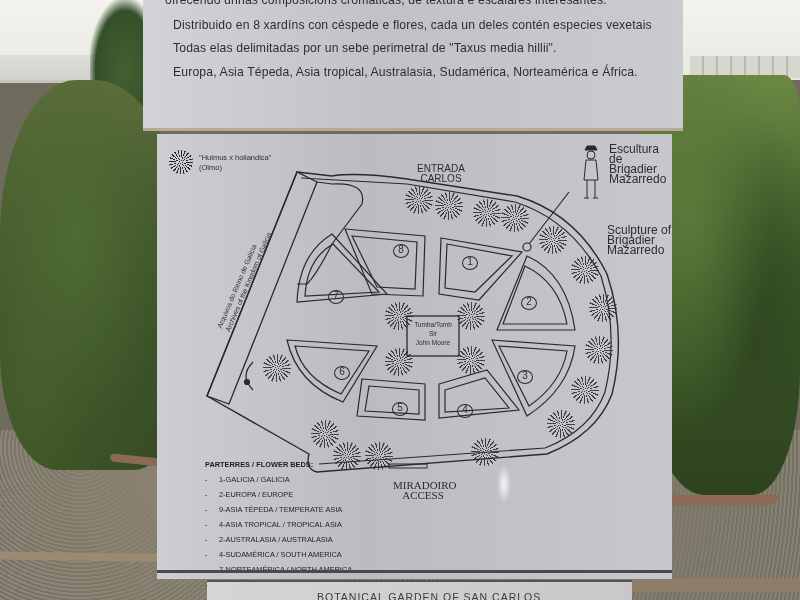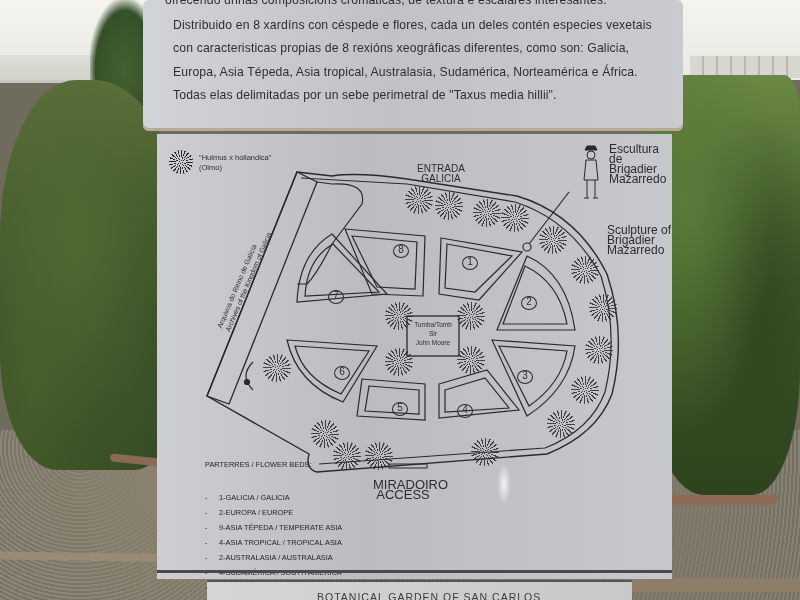--- a/index.html
+++ b/index.html
@@ -39,21 +39,21 @@
   .hose-r { position:absolute; left:640px; top:495px; width:140px; height:10px;
             background:#8d6a55; border-radius:0 0 40px 40px; }
   .edge-l { position:absolute; left:0; top:553px; width:210px; height:8px;
             background:#9a8a74; transform:rotate(0.8deg); }
   .edge-r { position:absolute; left:632px; top:578px; width:168px; height:14px;
             background:#8e7e68; }
 
   
   .sign-top { position:absolute; left:143px; top:0; width:540px; height:131px;
               background:linear-gradient(90deg,#d2d3d6 0%,#c1c2c6 45%,#cacbce 100%);
-              box-shadow:inset 0 -3px 0 #b8a99a;border-radius:6px; }
+              box-shadow:inset 0 -3px 0 #b8a99a; }
   .sign-top .text { position:absolute; left:22px; top:0; width:500px;
               font-size:12.2px; line-height:15.5px; color:#2e2e30; letter-spacing:.15px; }
   .sign-top .text .cut { margin-top:-7px; margin-bottom:9px; display:block; white-space:nowrap; }
   .sign-top .text p { margin:8px; }
 
   .sign-main { position:absolute; left:157px; top:134px; width:515px; height:445px;
                background:linear-gradient(90deg,#cdced2 0%,#bbbcc1 40%,#c7c8cc 100%); }
   .sign-bottom { position:absolute; left:207px; top:580px; width:425px; height:20px;
                  background:linear-gradient(90deg,#d5d5d6,#c8c8ca); border-top:2px solid #555; }
   .sign-bottom span { position:absolute; left:110px; top:9px; font-size:10.5px;
@@ -61,21 +61,21 @@
 
   .legend-tree { position:absolute; left:12px; top:16px; width:24px; height:24px; }
   .legend-tree-text { position:absolute; left:42px; top:19px; font-size:7.5px; line-height:10px; color:#2d2d2f; }
 
   .label { position:absolute; font-size:10px; color:#2d2d2f; text-align:center; line-height:10px; }
   .sculpture-text { position:absolute; font-size:12px; line-height:10px; color:#2d2d2f; }
 
   .map-svg { position:absolute; left:0; top:0; }
 
   .beds { position:absolute; left:48px; top:326px; font-size:7.4px; color:#1e1e20; }
-  .beds .title { margin-bottom:24px; }
+  .beds .title { margin-bottom:6px;font-weight:bold; }
   .beds .row { height:15px; display:flex; }
   .beds .row .dash { width:14px; }
   .divider { position:absolute; left:0; top:436px; width:515px; height:3px; background:#4a4a4c; }
   .glare { position:absolute; left:340px; top:330px; width:14px; height:40px;
            background:radial-gradient(ellipse,#f5f5f5 0%,transparent 70%); }
 </style>
 </head>
 <body>
 
 <div class="sky"></div>
@@ -87,23 +87,22 @@
 <div class="hedge-r"></div>
 <div class="hose-l"></div>
 <div class="hose-r"></div>
 <div class="edge-l"></div>
 <div class="edge-r"></div>
 
 <div class="sign-top">
   <div class="text">
     <span class="cut">ofrecendo unhas composicións cromáticas, de textura e escalares interesantes.</span>
     <p>Distribuido en 8 xardíns con céspede e flores, cada un deles contén especies vexetais</p>
-    <p>con caracteristicas propias de 8 rexións xeográficas diferentes, como son: Galicia,</p>
+    <p>Todas elas delimitadas por un sebe perimetral de "Taxus media hillii".</p>
     <p>Europa, Asia Tépeda, Asia tropical, Australasia, Sudamérica, Norteamérica e África.</p>
-    <p>Todas elas delimitadas por un sebe perimetral de "Taxus media hillii".</p>
   </div>
 </div>
 
 <div class="sign-main">
   <svg class="map-svg" width="515" height="445" viewBox="0 0 515 445" fill="none" stroke="#2a2a2c" stroke-width="1.2">
 
     <path d="M140 38 L175 42 Q200 38 250 45 L360 62 Q420 80 450 140 Q470 200 455 260 Q440 300 390 320 L160 338 Q148 335 152 320 L50 262 Z" stroke-width="1.4"></path>
     <path d="M144 44 L250 50 L358 68 Q414 86 444 142 Q462 200 448 258 Q434 296 388 314 L162 330"></path>
 
     <path d="M50 262 L140 38 L160 48 L72 270 Z" stroke-width="1.3"></path>
@@ -167,21 +166,21 @@
   <div style="position:absolute;left:300px;top:212px;width:28px;height:28px;border-radius:50%;background:repeating-conic-gradient(#2a2a2c 0 6deg,transparent 6deg 18deg);opacity:.85;"></div>
 
   <div class="legend-tree" style="border-radius:50%;background:repeating-conic-gradient(#2a2a2c 0 6deg,transparent 6deg 18deg);"></div>
   <div class="legend-tree-text">
     <div>"Hulmus x hollandica"</div>
     <div>(Olmo)</div>
   </div>
 
   <div class="label" style="left:256px;top:30px;width:56px;">
     <div>ENTRADA</div>
-    <div>GALICIA</div>
+    <div>CARLOS</div>
   </div>
 
   <div style="position:absolute;left:424px;top:10px;width:20px;height:58px;">
     <svg width="20" height="58" viewBox="0 0 20 58" fill="none" stroke="#2a2a2c" stroke-width="1">
       <path d="M4 6 L16 6 L14 2 L6 2 Z" fill="#2a2a2c"></path>
         <circle cx="10" cy="11" r="4"></circle>
       <path d="M5 16 L15 16 L17 36 L3 36 Z"></path>
         <path d="M6 36 L6 54 M14 36 L14 54"></path>
       <path d="M3 54 L8 54 M12 54 L17 54"></path>
     </svg>
@@ -201,21 +200,21 @@
     <div>Arquivos do Reino de Galicia</div>
     <div>Archives of the Kingdom of Galicia</div>
   </div>
 
   <div class="label" style="left:250px;top:186px;width:52px;font-size:6.5px;line-height:9px;">
     <div>Tumba/Tomb</div>
     <div>Sir</div>
     <div>John Moore</div>
   </div>
 
-  <div class="label" style="left:216px;top:346px;width:60px;font-size:13px;">
+  <div class="label" style="left:236px;top:346px;width:60px;font-size:11px;font-family:Liberation Serif, serif;">
     <div>MIRADOIRO</div>
     <div>ACCESS</div>
   </div>
 
   <div class="glare"></div>
 
   <div class="beds">
     <div class="title">PARTERRES / FLOWER BEDS:</div>
     <div class="row">
         <span class="dash">-</span>

